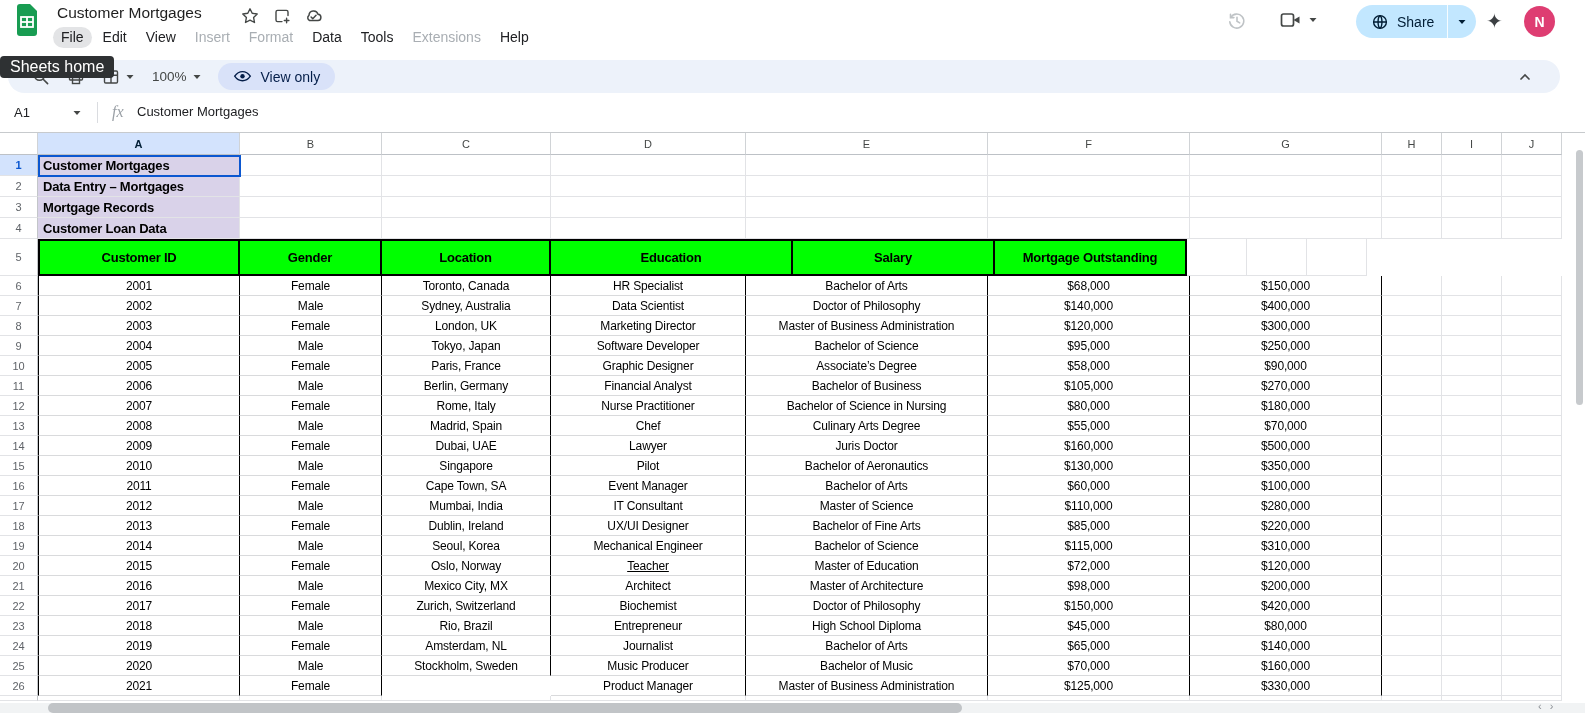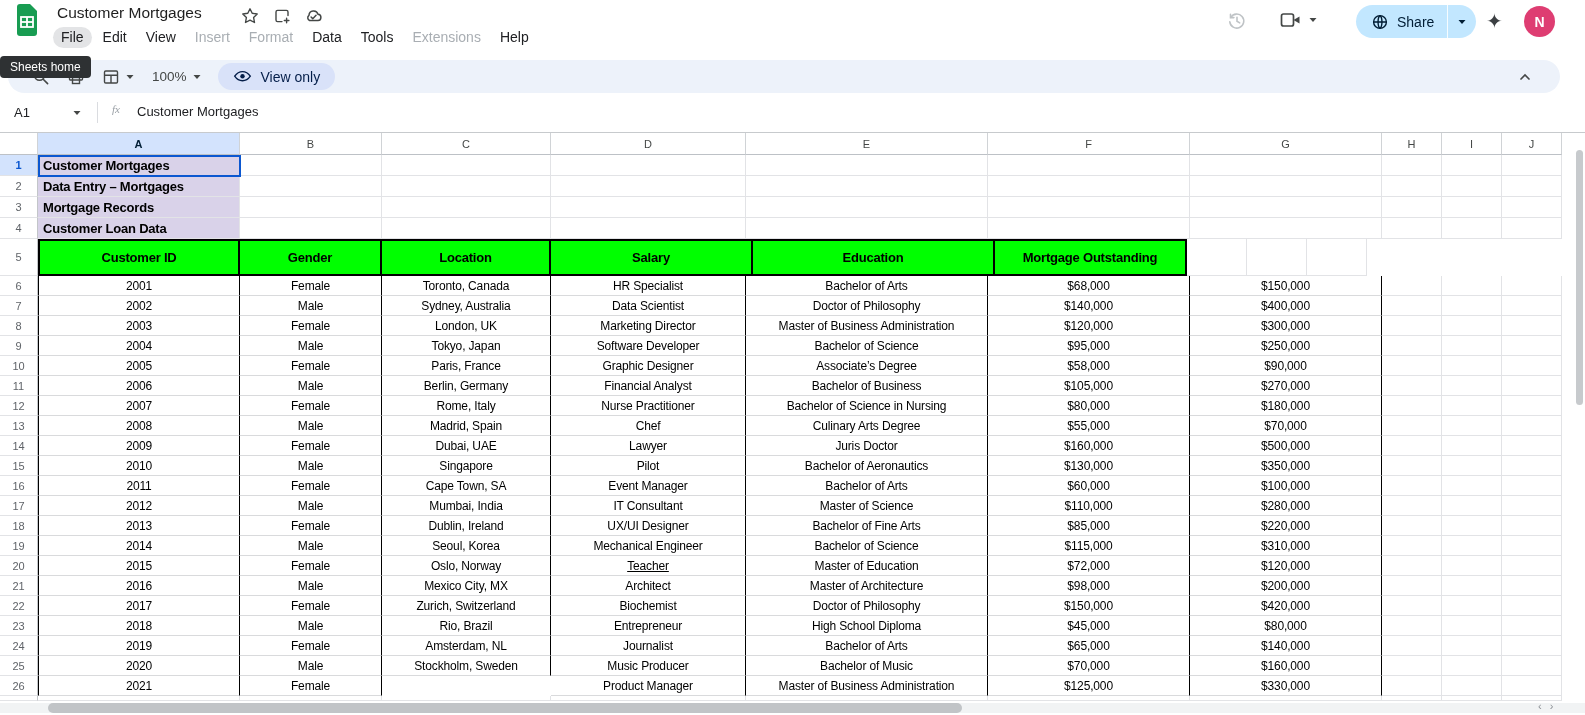--- a/index.html
+++ b/index.html
@@ -31,27 +31,27 @@
   .share-caret{width:28px;display:flex;align-items:center;justify-content:center}
   .sparkle{position:absolute;left:286px;top:9px;font-size:20px;color:#3c4043;cursor:pointer}
   .avatar{position:absolute;left:1524px;top:6px;width:31px;height:31px;border-radius:50%;background:var(--avatar);color:#fff;font-size:14px;font-weight:bold;display:flex;align-items:center;justify-content:center;cursor:pointer}
   
   .toolbar{position:absolute;left:8px;top:60px;width:1552px;height:33px;border-radius:17px;background:#edf2fa;display:flex;align-items:center;padding-left:24px;color:#444746}
   .tbi{display:inline-flex;align-items:center;justify-content:center;cursor:pointer}
   .gap16{margin-right:17px}
   .zoomtxt{font-size:13.5px;color:#444746;margin-right:5px}
   .viewonly{height:27px;border-radius:14px;background:var(--viewpill);display:flex;align-items:center;gap:9px;padding:0 15px;margin-left:16px;color:#041e49;font-size:14px;font-weight:500;cursor:pointer}
   .tb-collapse{margin-left:auto;margin-right:28px;cursor:pointer}
-  .tooltip{position:absolute;left:0;top:56px;height:22px;background:#2e3133;color:#fff;font-size:12px;border-radius:4px;display:flex;align-items:center;padding:0 10px;z-index:30;white-space:nowrap}
+  .tooltip{position:absolute;left:0;top:56px;height:22px;background:#2e3133;color:#fff;font-size:16px;border-radius:4px;display:flex;align-items:center;padding:0 10px;z-index:30;white-space:nowrap}
   
   .fbar{position:absolute;left:0;top:93px;width:1585px;height:40px;background:#fff;border-bottom:1px solid #c7cacd}
   .namebox{position:absolute;left:0;top:0;width:96px;height:39px;display:flex;align-items:center;cursor:pointer}
   .nametxt{margin-left:14px;font-size:13px;color:#202124;flex:1}
   .fdiv{position:absolute;left:97px;top:9px;height:21px;width:1px;background:#dadce0}
-  .fx{position:absolute;left:112px;top:10px;color:#9aa0a6;font-size:11px;font-family:"Liberation Serif",serif;font-style:italic}
+  .fx{position:absolute;left:112px;top:10px;color:#9aa0a6;font-size:16px;font-family:"Liberation Serif",serif;font-style:italic}
   .fvalue{position:absolute;left:137px;top:11px;font-size:13px;color:#202124;white-space:nowrap}
   
   #grid{position:absolute;left:0;top:133px;width:1585px;height:570px;background:#fff;overflow:hidden}
   .row{display:flex}
   .c{border-right:1px solid #e2e3e6;border-bottom:1px solid #e2e3e6;overflow:hidden;white-space:nowrap;display:flex;align-items:center;justify-content:center;font-size:12px;color:#000;background:#fff}
   .rn{font-size:11px;color:#5f6368;background:#fff;border-right:1px solid #c3c6c9;border-bottom:1px solid #e2e3e6;display:flex;align-items:center;justify-content:center}
   .rn.hl{background:var(--selfill);color:var(--selblue);font-weight:bold}
   .corner{background:#f8f9fa;border-right:2px solid #c3c6c9;border-bottom:1px solid #bdc1c6}
   .ch{background:#fff;border-right:1px solid #d0d3d6;border-bottom:1px solid #bdc1c6;display:flex;align-items:center;justify-content:center;font-size:11px;color:#444746;cursor:pointer}
   .ch.sel{background:var(--selfill);color:#001d35;font-weight:bold}
@@ -272,22 +272,22 @@
       <div class="c" style="width: 192px;"></div>
       <div class="c" style="width: 60px;"></div>
       <div class="c" style="width: 60px;"></div>
       <div class="c" style="width: 60px;"></div>
     </div>
     <div class="row" style="height: 37px;">
       <div class="rn" style="width: 38px;">5</div>
       <div class="c green gfirst" style="width: 202px;">Customer ID</div>
       <div class="c green" style="width: 142px;">Gender</div>
       <div class="c green" style="width: 169px;">Location</div>
+      <div class="c green" style="width: 242px;">Education</div>
       <div class="c green" style="width: 202px;">Salary</div>
-      <div class="c green" style="width: 242px;">Education</div>
       <div class="c green" style="width: 192px;">Mortgage Outstanding</div>
       <div class="c" style="width: 60px;"></div>
       <div class="c" style="width: 60px;"></div>
       <div class="c" style="width: 60px;"></div>
     </div>
     <div class="row" style="height: 20px;">
       <div class="rn" style="width: 38px;">6</div>
       <div class="c dcell dfirst" style="width: 202px;">2001</div>
       <div class="c dcell" style="width: 142px;">Female</div>
       <div class="c dcell" style="width: 169px;">Toronto, Canada</div>

